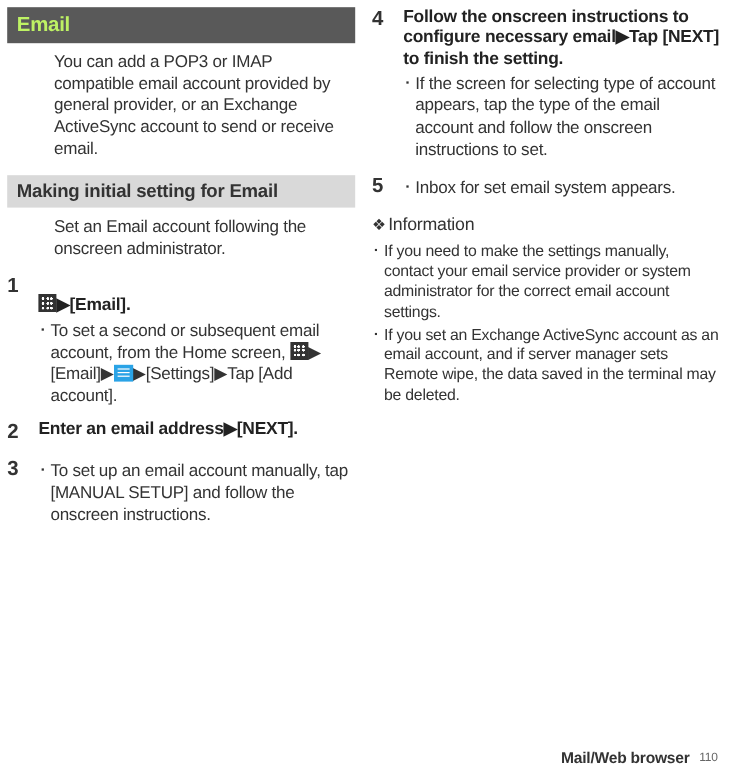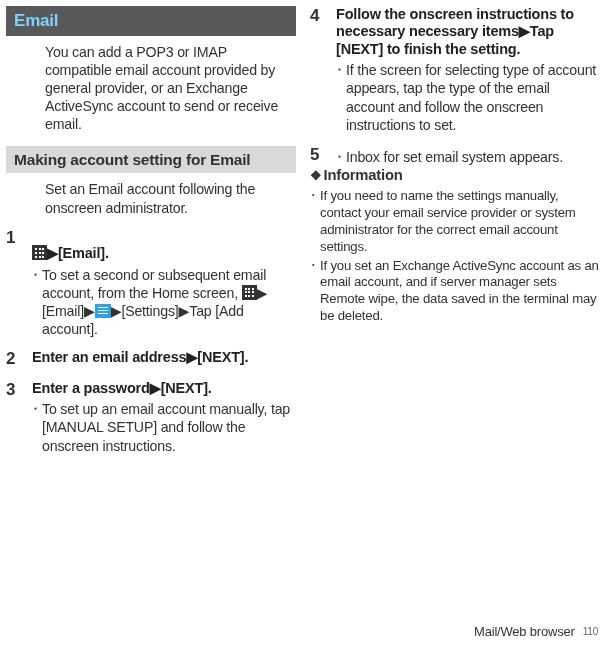--- a/index.html
+++ b/index.html
@@ -17,21 +17,21 @@
   .page {
     display: flex;
     gap: 14px;
     padding: 6px 8px 0 6px;
   }
   .col {
     width: 290px;
   }
   .section-header-dark {
     background: #595959;
-    color: #7dd3fc;
+    color: #bef264;
     padding: 4px 8px 4px 8px;
     font-weight: 700;
     font-size: 17px;
     margin-bottom: 7px;
   }
   .section-header-light {
     background: #d9d9d9;
     color: #333;
     padding: 4px 8px 4px 8px;
     font-weight: 700;
@@ -123,22 +123,23 @@
   }
   .icon-menu::before {
     content: "";
     position: absolute;
     left: 3px; right: 3px; top: 3px;
     height: 1.5px;
     background: #fff;
     box-shadow: 0 3px 0 #fff, 0 6px 0 #fff;
   }
   .info-header {
-    font-weight: 700;
+    font-weight: 400;
     font-size: 14.8px;
+    margin-top: 13px;
     margin-bottom: 3px;
   }
   .info-header .lead {
     font-size: 13px;
     margin-right: 2px;
   }
   .info-bullet {
     display: flex;
     font-size: 13.2px;
     color: #333;
@@ -152,38 +153,38 @@
   .info-bullet .bt { flex: 1; }
   .footer {
     position: absolute;
     bottom: 6px;
     right: 10px;
     display: flex;
     align-items: center;
     gap: 8px;
   }
   .footer-label {
-    font-weight: 400;
+    font-weight: 700;
     font-size: 13px;
     color: #333;
   }
   .footer-page {
     font-size: 10px;
     color: #666;
   }
 </style>
 </head>
 <body>
 
 <div class="page">
 
   <div class="col">
     <div class="section-header-dark">Email</div>
     <div class="body-text">You can add a POP3 or IMAP compatible email account provided by general provider, or an Exchange ActiveSync account to send or receive email.</div>
-    <div class="section-header-light">Making account setting for Email</div>
+    <div class="section-header-light">Making initial setting for Email</div>
     <div class="body-text">Set an Email account following the onscreen administrator.</div>
 
     <div class="step">
       <div class="step-num">1</div>
       <div class="step-body">
         <div class="step-title">
           <br>
           <span class="icon-apps"></span><span class="tri">▶</span><span>[Email].</span>
         </div>
         <div class="step-bullet">
@@ -201,38 +202,35 @@
       <div class="step-body">
         <div class="step-title">
           <span>Enter an email address</span><span class="tri">▶</span><span>[NEXT].</span>
         </div>
       </div>
     </div>
 
     <div class="step">
       <div class="step-num">3</div>
       <div class="step-body">
-        <div class="step-title">
-          <span>Enter a password</span><span class="tri">▶</span><span>[NEXT].</span>
-        </div>
         <div class="step-bullet">
           <div class="dot">･</div>
           <div class="bt">To set up an email account manually, tap [MANUAL SETUP] and follow the onscreen instructions.</div>
         </div>
       </div>
     </div>
   </div>
 
   <div class="col">
 
     <div class="step" style="margin-top:0">
       <div class="step-num">4</div>
       <div class="step-body">
         <div class="step-title">
-          <span>Follow the onscreen instructions to necessary necessary items</span><span class="tri">▶</span><span>Tap [NEXT] to finish the setting.</span>
+          <span>Follow the onscreen instructions to configure necessary email</span><span class="tri">▶</span><span>Tap [NEXT] to finish the setting.</span>
         </div>
         <div class="step-bullet">
           <div class="dot">･</div>
           <div class="bt">If the screen for selecting type of account appears, tap the type of the email account and follow the onscreen instructions to set.</div>
         </div>
       </div>
     </div>
 
     <div class="step">
       <div class="step-num">5</div>
@@ -242,21 +240,21 @@
           <div class="bt">Inbox for set email system appears.</div>
         </div>
       </div>
     </div>
 
     <div class="info-header">
       <span class="lead">❖</span><span>Information</span>
     </div>
     <div class="info-bullet">
       <div class="dot">･</div>
-      <div class="bt">If you need to name the settings manually, contact your email service provider or system administrator for the correct email account settings.</div>
+      <div class="bt">If you need to make the settings manually, contact your email service provider or system administrator for the correct email account settings.</div>
     </div>
     <div class="info-bullet">
       <div class="dot">･</div>
       <div class="bt">If you set an Exchange ActiveSync account as an email account, and if server manager sets Remote wipe, the data saved in the terminal may be deleted.</div>
     </div>
   </div>
 </div>
 
 <div class="footer">
   <span class="footer-label">Mail/Web browser</span>

